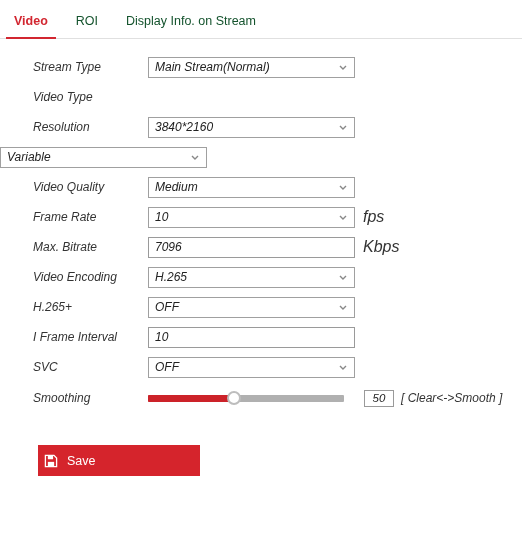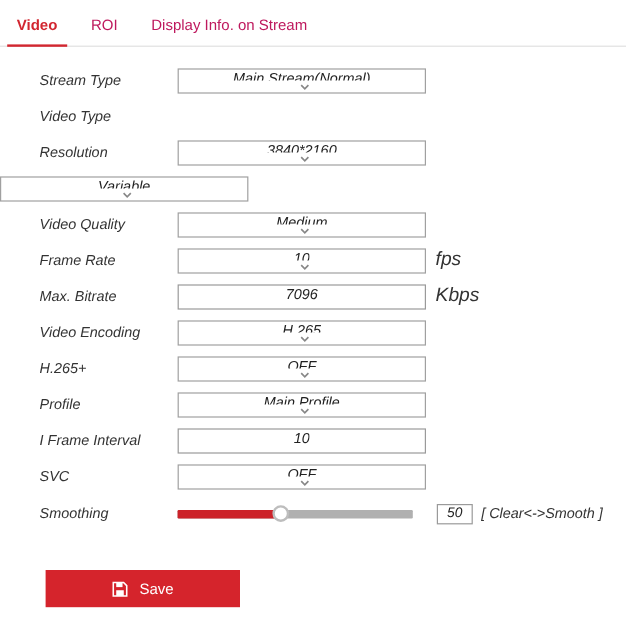--- a/index.html
+++ b/index.html
@@ -22,21 +22,21 @@
     height: 38px;
     margin: 0;
     padding: 0 0 0 0;
     border-bottom: 1px solid #e0e0e0;
     display: flex;
     align-items: flex-end;
   }
   .tab {
     position: relative;
     font-size: 12.5px;
-    color: #be185d;
+    color: #14532d;
     padding: 0 0 10px 0;
     margin-right: 28px;
     cursor: pointer;
     white-space: nowrap;
   }
   .tab:first-child { margin-left: 14px; }
   .tab.active {
     color: #d22630;
     font-weight: bold;
   }
@@ -75,21 +75,20 @@
     height: 21px;
     box-sizing: border-box;
     border: 1px solid #a0a0a0;
     background: #ffffff;
     display: flex;
     align-items: center;
     padding: 0 6px;
     font-size: 12px;
     color: #222222;
     cursor: pointer;
-    flex-direction: column;
   }
   .field.disabled {
     border-color: #dcdcdc;
     color: #b4b4b4;
     cursor: default;
     background: #ffffff;
   }
   .field.textinput {
     cursor: text;
     border-color: #9a9a9a;
@@ -179,21 +178,20 @@
   .save-btn {
     width: 162px;
     height: 31px;
     background: #d5242c;
     border: none;
     color: #ffffff;
     font-size: 12.5px;
     font-family: "Liberation Sans", sans-serif;
     display: flex;
     align-items: center;
-    justify-content: center;
     gap: 9px;
     cursor: pointer;
   }
   .save-icon { width: 14px; height: 14px; display: block; }
 </style>
 </head>
 <body>
 
 <div class="tabbar">
   <div class="tab active">
@@ -284,29 +282,20 @@
   <div class="row">
     <div class="label">H.265+</div>
     <div class="field">
       <span class="value">OFF</span>
       <svg class="chev" viewBox="0 0 10 10">
           <path d="M2 4 L5 7 L8 4"></path>
         </svg>
     </div>
   </div>
 
-  <div class="row">
-    <div class="label">Profile</div>
-    <div class="field">
-      <span class="value">Main Profile</span>
-      <svg class="chev" viewBox="0 0 10 10">
-          <path d="M2 4 L5 7 L8 4"></path>
-        </svg>
-    </div>
-  </div>
 
   <div class="row">
     <div class="label">I Frame Interval</div>
     <div class="field textinput">
       <span class="value">10</span>
     </div>
   </div>
 
   <div class="row">
     <div class="label">SVC</div>

